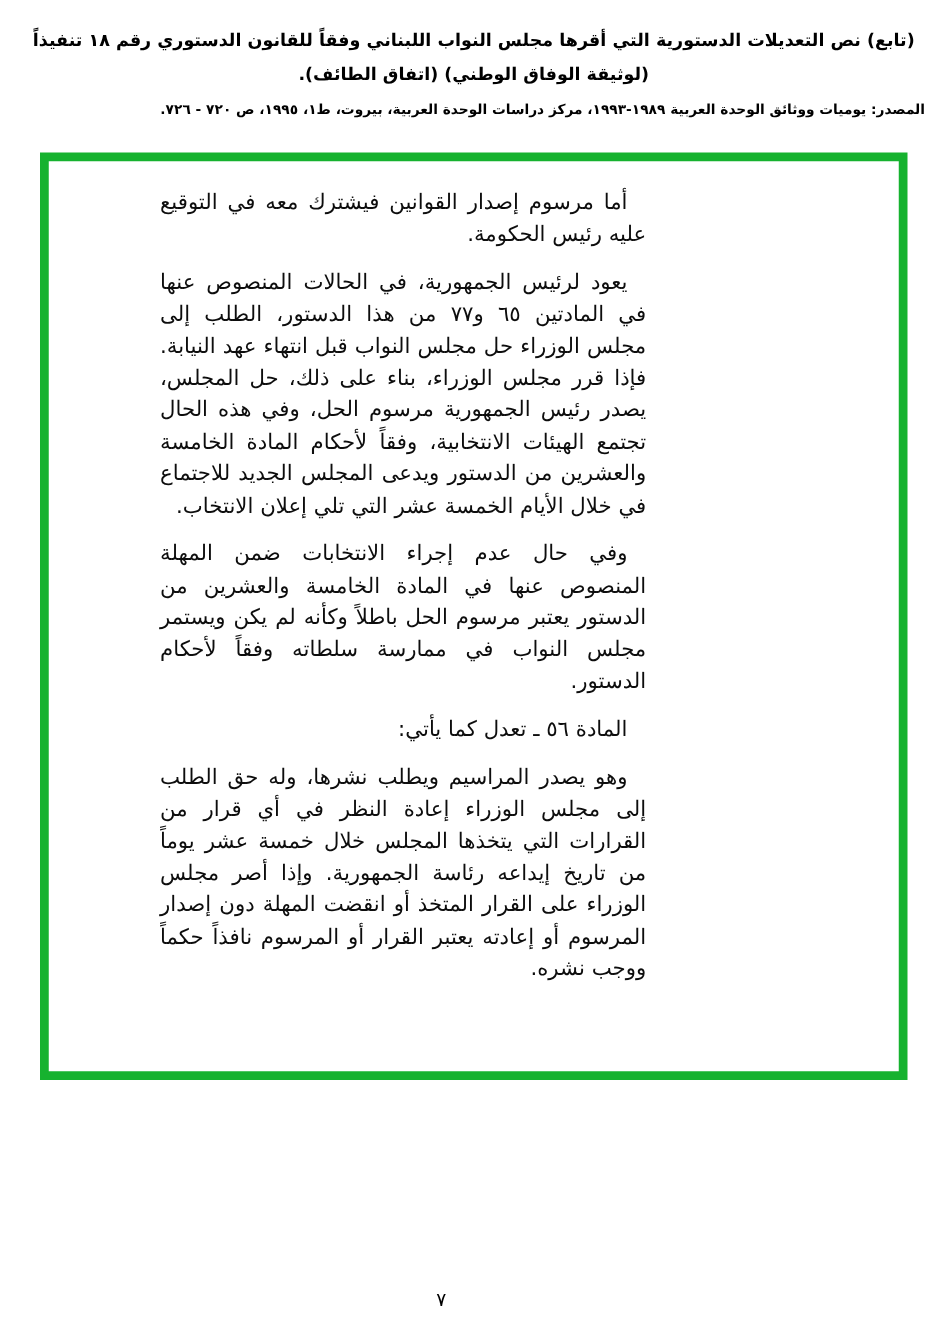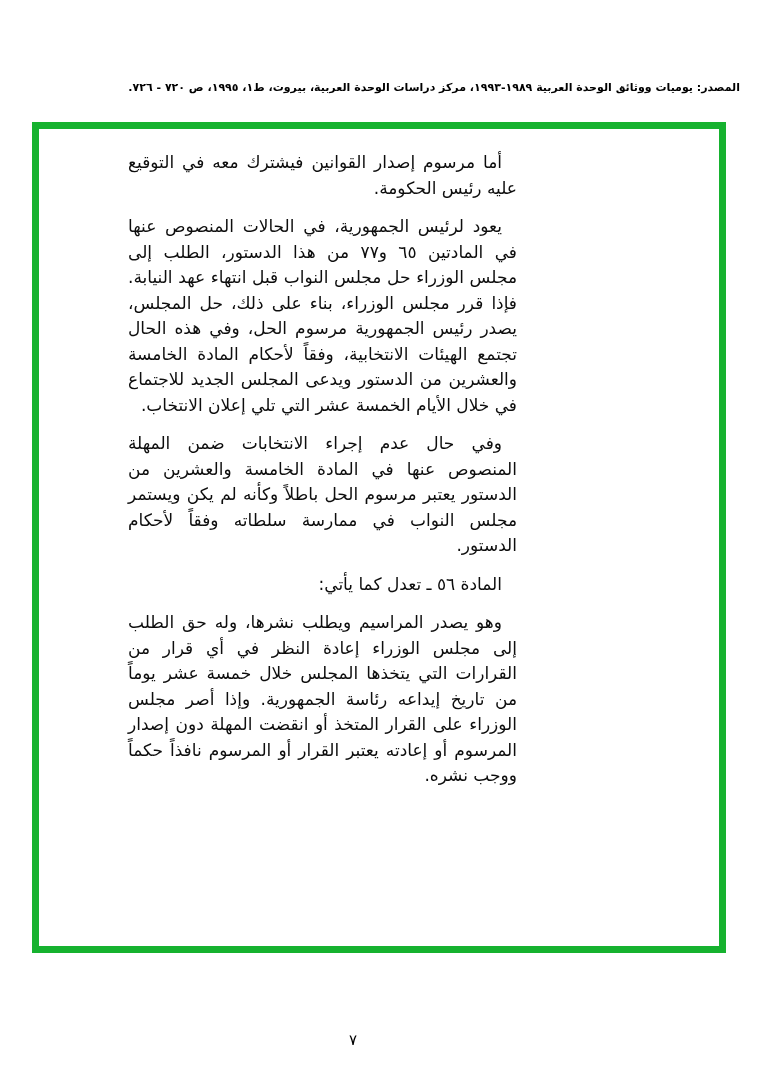--- a/index.html
+++ b/index.html
@@ -38,21 +38,21 @@
     font-weight: 700;
     font-size: 11px;
     line-height: 18px;
     color: #000000;
   }
   .highlight-frame {
     position: absolute;
     left: 32px;
     top: 122px;
     width: 694px;
-    height: 831px;
+    height: 742px;
     box-sizing: border-box;
     border-style: solid;
     border-width: 7px;
     background: #ffffff;
   }
   .doc-text {
     margin: 21px 202px 0 89px;
     direction: rtl;
   }
   .para {
@@ -77,20 +77,21 @@
     text-align: center;
     font-size: 15px;
     color: #000000;
   }
 </style>
 </head>
 <body>
 
 <div class="page">
 
+  <div class="header-title">(تابع) نص التعديلات الدستورية التي أقرها مجلس النواب اللبناني وفقاً للقانون الدستوري رقم ١٨ تنفيذاً (لوثيقة الوفاق الوطني) (اتفاق الطائف).</div>
 
   <div class="source-line">المصدر: يوميات ووثائق الوحدة العربية ١٩٨٩-١٩٩٣، مركز دراسات الوحدة العربية، بيروت، ط١، ١٩٩٥، ص ٧٢٠ - ٧٢٦.</div>
 
   <div class="highlight-frame" style="border-color: rgb(22, 178, 47);">
     <div class="doc-text">
         <p class="para">أما مرسوم إصدار القوانين فيشترك معه في التوقيع عليه رئيس الحكومة.</p>
         <p class="para">يعود لرئيس الجمهورية، في الحالات المنصوص عنها في المادتين ٦٥ و٧٧ من هذا الدستور، الطلب إلى مجلس الوزراء حل مجلس النواب قبل انتهاء عهد النيابة. فإذا قرر مجلس الوزراء، بناء على ذلك، حل المجلس، يصدر رئيس الجمهورية مرسوم الحل، وفي هذه الحال تجتمع الهيئات الانتخابية، وفقاً لأحكام المادة الخامسة والعشرين من الدستور ويدعى المجلس الجديد للاجتماع في خلال الأيام الخمسة عشر التي تلي إعلان الانتخاب.</p>
         <p class="para">وفي حال عدم إجراء الانتخابات ضمن المهلة المنصوص عنها في المادة الخامسة والعشرين من الدستور يعتبر مرسوم الحل باطلاً وكأنه لم يكن ويستمر مجلس النواب في ممارسة سلطاته وفقاً لأحكام الدستور.</p>
         <p class="para heading">المادة ٥٦ ـ تعدل كما يأتي:</p>
         <p class="para">وهو يصدر المراسيم ويطلب نشرها، وله حق الطلب إلى مجلس الوزراء إعادة النظر في أي قرار من القرارات التي يتخذها المجلس خلال خمسة عشر يوماً من تاريخ إيداعه رئاسة الجمهورية. وإذا أصر مجلس الوزراء على القرار المتخذ أو انقضت المهلة دون إصدار المرسوم أو إعادته يعتبر القرار أو المرسوم نافذاً حكماً ووجب نشره.</p>

